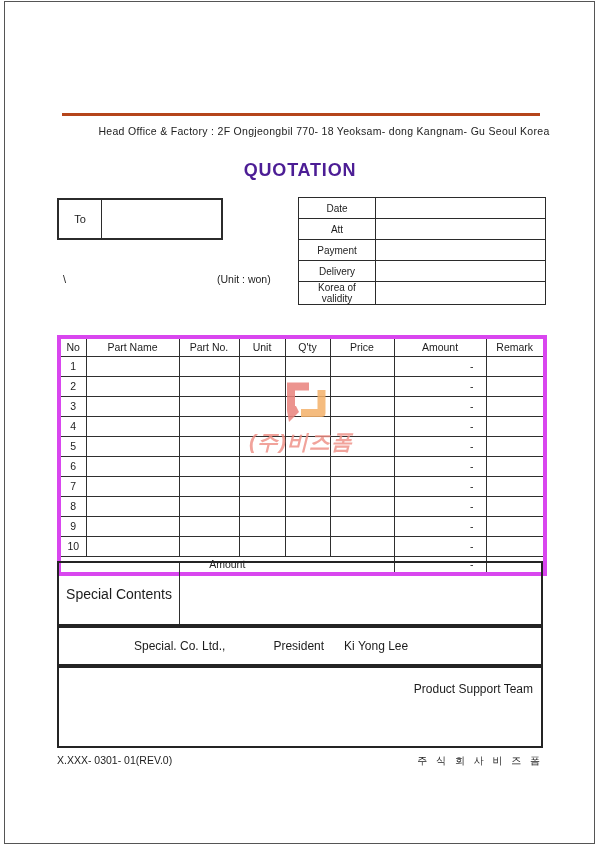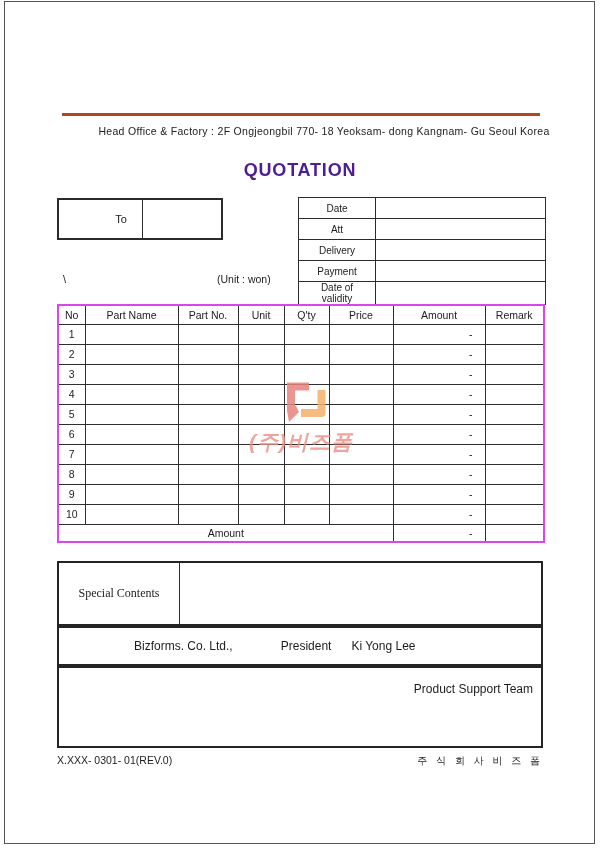--- a/index.html
+++ b/index.html
@@ -17,55 +17,55 @@
   .address {
     position:absolute; left:0; top:125px; width:100%; text-align:center;
     font-size:10.5px; letter-spacing:0.3px; color:#222;padding-left:48px;
   }
   .title {
     position:absolute; left:0; top:160px; width:100%; text-align:center;
     font-size:18px; font-weight:bold; letter-spacing:0.8px; color:#4c1d95;
   }
   .to-box {
     position:absolute; left:57px; top:198px; width:166px; height:42px;
-    border:2px solid #2b2b2b; display:flex;padding-left:41px;
+    border:2px solid #2b2b2b; display:flex;
   }
   .to-box .to-label {
     width:43px; border-right:1px solid #2b2b2b; display:flex;
     align-items:center; justify-content:center; font-size:11px;
   }
   .to-box .to-value { flex:1; }
   table.meta {
     position:absolute; left:298px; top:197px; width:247px; height:107px;
     border-collapse:collapse; table-layout:fixed;
   }
   table.meta td { border:1.5px solid #2b2b2b; font-size:10px; height:21px; }
   table.meta td.m-label { width:77px; text-align:center; padding:0 12px; }
   table.meta td.m-value { width:170px; }
   .currency-mark { position:absolute; left:63px; top:273px; font-size:11px; }
   .unit-note { position:absolute; left:217px; top:273px; font-size:10.5px; }
   table.items {
-    position:absolute; left:57px; top:304px; width:486px;
-    border-collapse:collapse; table-layout:fixed; border:2px solid #d946ef;padding-left:10px;
+    position:absolute; left:57px; top:335px; width:486px;
+    border-collapse:collapse; table-layout:fixed; border:4px solid #d946ef;padding-left:10px;
   }
   table.items th, table.items td {
     border:1px solid #2f2f2f; font-size:10.5px; font-weight:normal;
     text-align:center; overflow:hidden; white-space:nowrap;
   }
   table.items thead th { height:19px; }
   table.items tbody td { height:20px; }
   table.items tr.total-row td { height:18px; }
   table.items td.amt { text-align:right; padding-right:12px; }
   .special-box {
     position:absolute; left:57px; top:561px; width:486px; height:65px;
     border:2px solid #242424; display:flex;
   }
   .special-box .sp-label {
     width:121px; border-right:1px solid #2f2f2f; display:flex;
-    align-items:center; justify-content:center; font-size:12px;font-family:Liberation Serif, serif;
+    align-items:center; justify-content:center; font-size:14px;
   }
   .special-box .sp-value { flex:1; }
   .signature-row {
     position:absolute; left:57px; top:626px; width:486px; height:40px;
     border:2px solid #242424; display:flex; align-items:center;
     font-size:12px;
   }
   .signature-row .company { margin-left:75px; }
   .signature-row .president { margin-left:48px; }
   .signature-row .pname { margin-left:20px; }
@@ -113,29 +113,29 @@
     <tbody>
       <tr>
         <td class="m-label">Date</td>
         <td class="m-value"></td>
       </tr>
       <tr>
         <td class="m-label">Att</td>
         <td class="m-value"></td>
       </tr>
       <tr>
+        <td class="m-label">Payment</td>
+        <td class="m-value"></td>
+      </tr>
+      <tr>
         <td class="m-label">Delivery</td>
         <td class="m-value"></td>
       </tr>
       <tr>
-        <td class="m-label">Payment</td>
-        <td class="m-value"></td>
-      </tr>
-      <tr>
-        <td class="m-label">Date of validity</td>
+        <td class="m-label">Korea of validity</td>
         <td class="m-value"></td>
       </tr>
     </tbody>
   </table>
 
   <div class="currency-mark">\</div>
   <div class="unit-note">(Unit : won)</div>
 
   <table class="items">
     <colgroup>
@@ -268,21 +268,21 @@
       </tr>
     </tbody>
   </table>
 
   <div class="special-box">
     <div class="sp-label">Special Contents</div>
     <div class="sp-value"></div>
   </div>
 
   <div class="signature-row">
-    <span class="company">Bizforms. Co. Ltd.,</span>
+    <span class="company">Special. Co. Ltd.,</span>
     <span class="president">President</span>
     <span class="pname">Ki Yong Lee</span>
   </div>
 
   <div class="support-box">
     <div class="team">Product Support Team</div>
   </div>
 
   <div class="footer-row">
     <span class="doc-code">X.XXX- 0301- 01(REV.0)</span>

